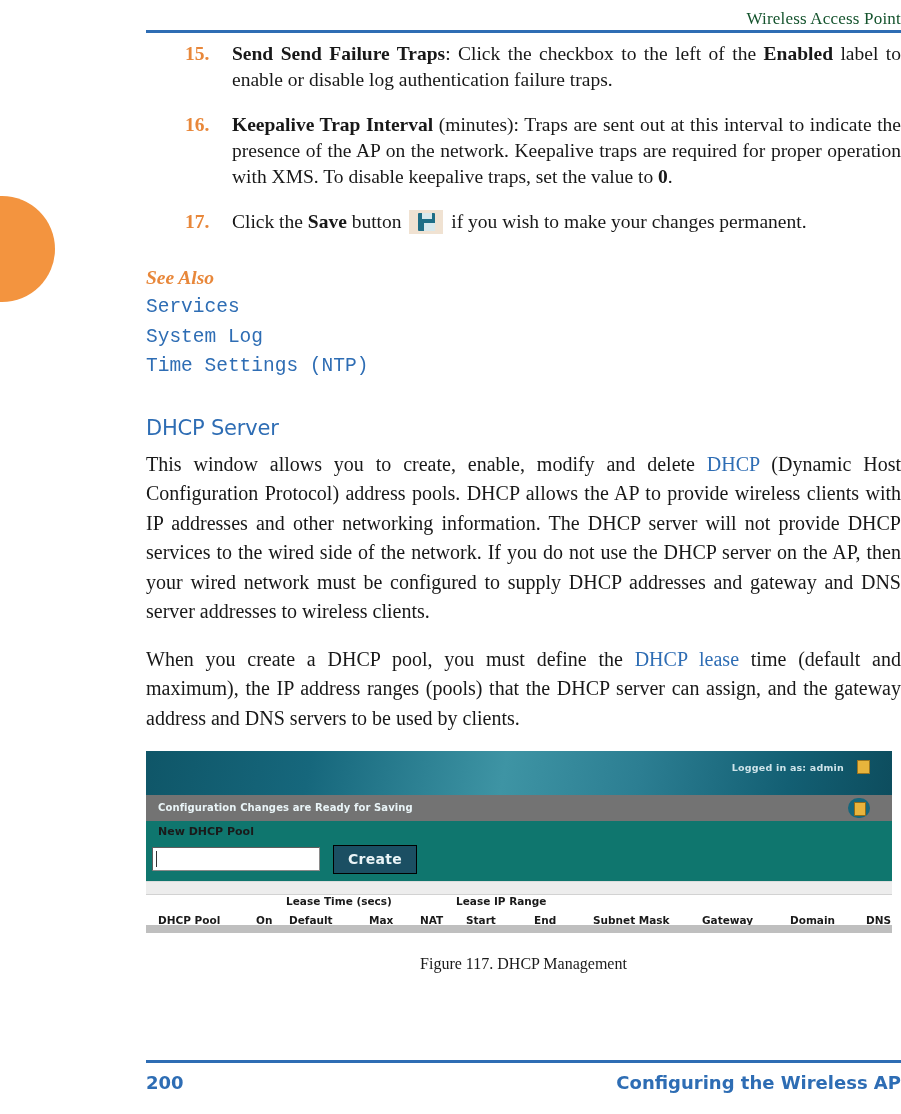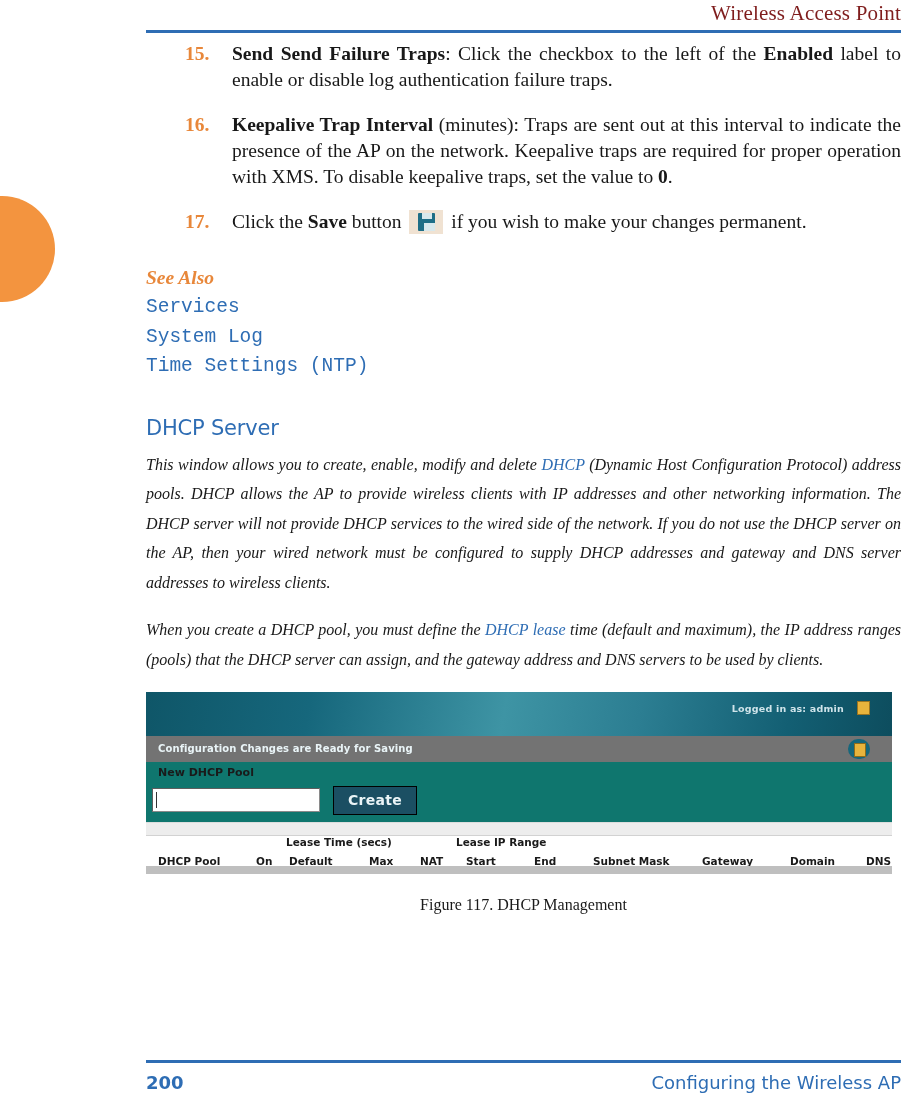--- a/index.html
+++ b/index.html
@@ -33,24 +33,24 @@
 
   
   .header {
     position: absolute;
     left: 146px; top: 0px;
     width: 755px;
     height: 34px;
   }
   .header-title {
     position: absolute;
-    right: 0; top: 1px;
+    right: 0; top: 9px;
     font-family: "Liberation Serif", serif;
-    font-size: 21px;
-    color: #7f1d1d;
+    font-size: 17px;
+    color: #14532d;
     letter-spacing: 0.2px;
     white-space: nowrap;
   }
   .header-rule {
     position: absolute;
     left: 0; top: 30px;
     width: 755px; height: 2.5px;
     background: #2E6DB4;
   }
 
@@ -142,27 +142,26 @@
     font-family: "DejaVu Sans", sans-serif;
     font-size: 21px;
     color: #2E6DB4;
     margin-top: 34px;
     margin-bottom: 10px;
     letter-spacing: -0.2px;
   }
 
   
   .para {
-    font-size: 16px;
+    font-size: 20px;
     line-height: 29.5px;
     color: #181818;
     text-align: justify;
     text-justify: inter-word;
     margin-bottom: 18px;
-    font-style: italic;
   }
   .para .lk { color: #2E6DB4; }
 
   
   .shot {
     position: relative;
     width: 746px;
     height: 182px;
     margin-top: 4px;
     background: #ffffff;
@@ -331,21 +330,21 @@
     font-family: "DejaVu Sans", sans-serif;
     font-size: 18px;
     font-weight: bold;
     color: #2E6DB4;
   }
   .footer-title {
     position: absolute;
     right: 0; top: 12px;
     font-family: "DejaVu Sans", sans-serif;
     font-size: 18px;
-    font-weight: normal;
+    font-weight: bold;
     color: #2E6DB4;
     white-space: nowrap;
   }
 </style>
 </head>
 <body>
 
 <div class="thumb-tab"></div>
 
 <div class="page">

